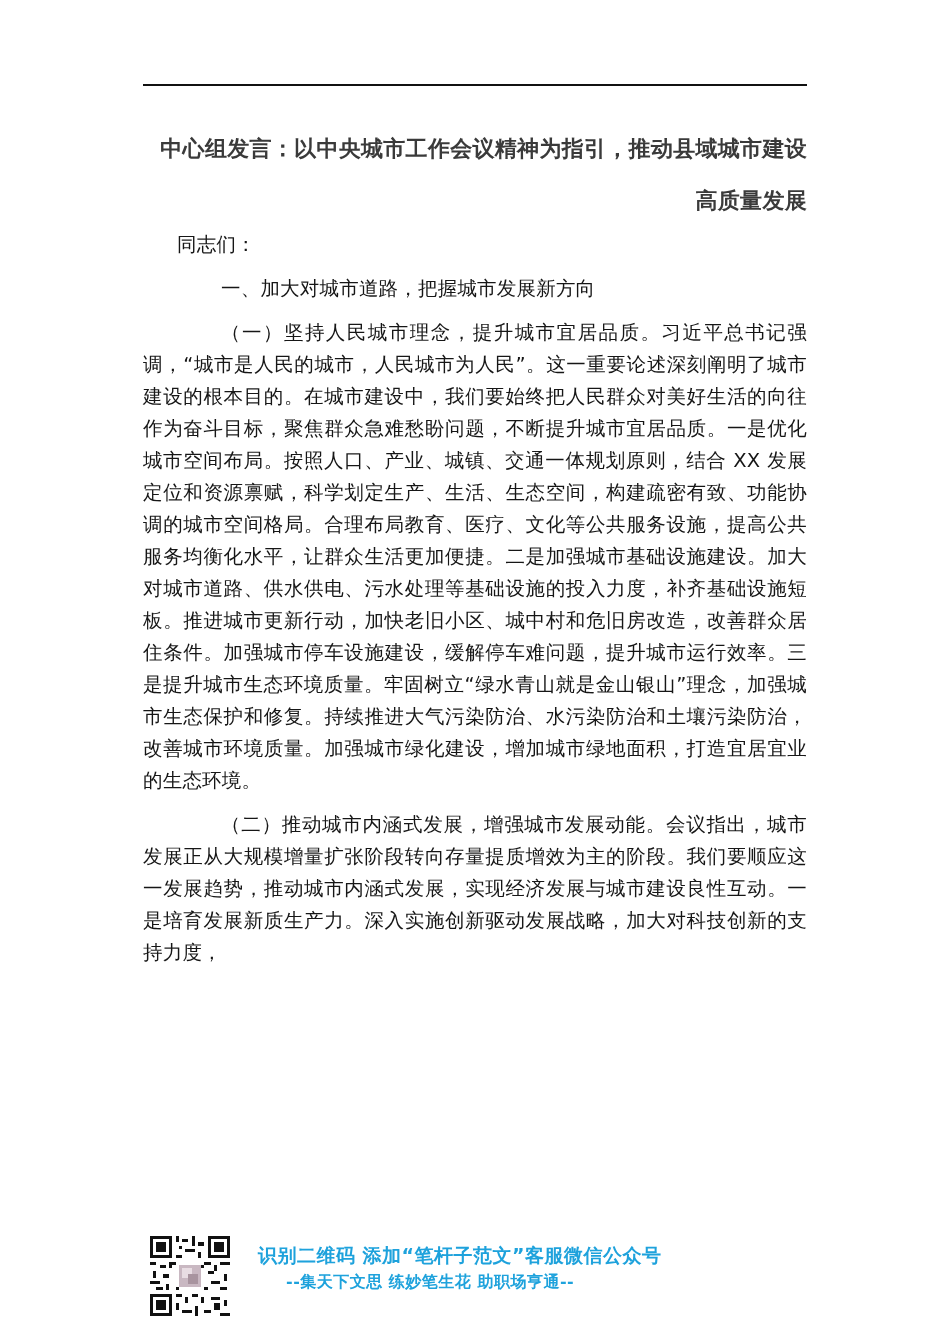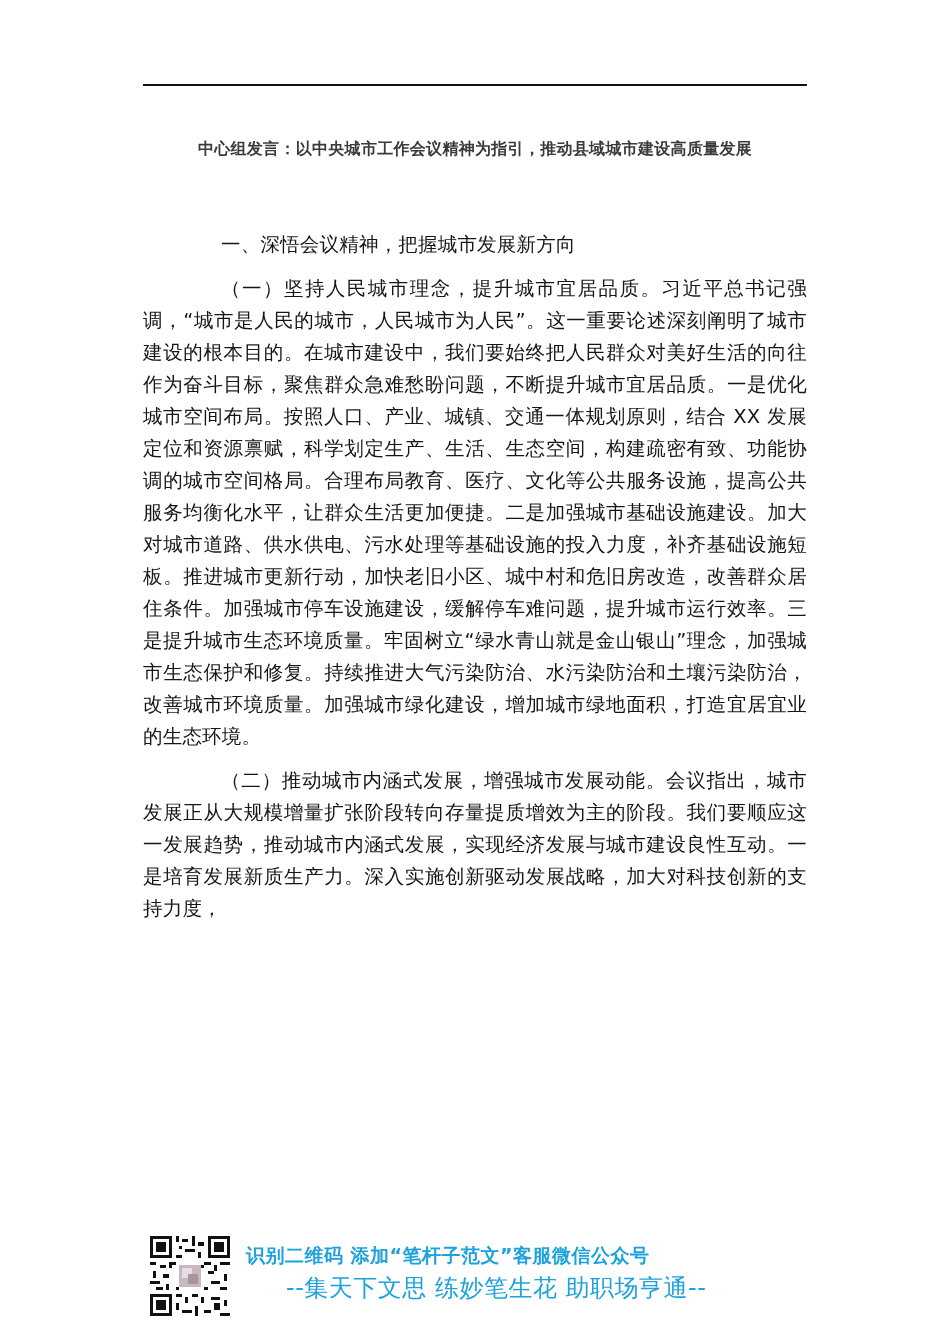--- a/index.html
+++ b/index.html
@@ -21,23 +21,23 @@
       top: 84px;
       width: 664px;
       height: 2px;
       background: #111111;
     }
     .title {
       position: absolute;
       left: 143px;
       top: 123px;
       width: 664px;
-      text-align: center;
+      text-align: right;
       font-weight: bold;
-      font-size: 16px;
+      font-size: 22px;
       line-height: 52px;
       color: #3a3a3a;
       letter-spacing: 0.3px;
     }
     .body-text {
       position: absolute;
       left: 143px;
       top: 229px;
       width: 664px;
       font-size: 19.5px;
@@ -73,48 +73,49 @@
       height: 80px;
       background: #ffffff;
     }
     .qr svg {
       width: 80px;
       height: 80px;
       display: block;
     }
     .footer-line1 {
       position: absolute;
-      left: 96px;
+      left: 108px;
       top: 7px;
       font-weight: bold;
       font-size: 19px;
       color: #1ea2dc;
       white-space: nowrap;
       letter-spacing: 0.5px;
     }
     .footer-line2 {
       position: absolute;
       left: 136px;
       top: 36px;
-      font-weight: normal;
-      font-size: 24px;
+      font-weight: bold;
+      font-size: 16px;
       color: #1ea2dc;
       white-space: nowrap;
       letter-spacing: 0.5px;
     }
   </style>
 </head>
 <body>
 
 <div class="top-rule"></div>
 
 <div class="title">中心组发言：以中央城市工作会议精神为指引，推动县域城市建设高质量发展</div>
 
 <div class="body-text">
-  <p class="indent">一、深悟会议精神，把握城市发展新方向</p>
+  <p class="salutation">同志们：</p>
+  <p class="indent">一、加大对城市道路，把握城市发展新方向</p>
   <p class="indent-sub">（一）坚持人民城市理念，提升城市宜居品质。习近平总书记强调，“城市是人民的城市，人民城市为人民”。这一重要论述深刻阐明了城市建设的根本目的。在城市建设中，我们要始终把人民群众对美好生活的向往作为奋斗目标，聚焦群众急难愁盼问题，不断提升城市宜居品质。一是优化城市空间布局。按照人口、产业、城镇、交通一体规划原则，结合 XX 发展定位和资源禀赋，科学划定生产、生活、生态空间，构建疏密有致、功能协调的城市空间格局。合理布局教育、医疗、文化等公共服务设施，提高公共服务均衡化水平，让群众生活更加便捷。二是加强城市基础设施建设。加大对城市道路、供水供电、污水处理等基础设施的投入力度，补齐基础设施短板。推进城市更新行动，加快老旧小区、城中村和危旧房改造，改善群众居住条件。加强城市停车设施建设，缓解停车难问题，提升城市运行效率。三是提升城市生态环境质量。牢固树立“绿水青山就是金山银山”理念，加强城市生态保护和修复。持续推进大气污染防治、水污染防治和土壤污染防治，改善城市环境质量。加强城市绿化建设，增加城市绿地面积，打造宜居宜业的生态环境。</p>
   <p class="indent-sub">（二）推动城市内涵式发展，增强城市发展动能。会议指出，城市发展正从大规模增量扩张阶段转向存量提质增效为主的阶段。我们要顺应这一发展趋势，推动城市内涵式发展，实现经济发展与城市建设良性互动。一是培育发展新质生产力。深入实施创新驱动发展战略，加大对科技创新的支持力度，</p>
 </div>
 
 <div class="footer">
   <div class="qr">
     <svg viewBox="0 0 25 25" shape-rendering="crispEdges" xmlns="http://www.w3.org/2000/svg">
       <rect width="25" height="25" fill="#fff"></rect>
 
       <g fill="#111">

